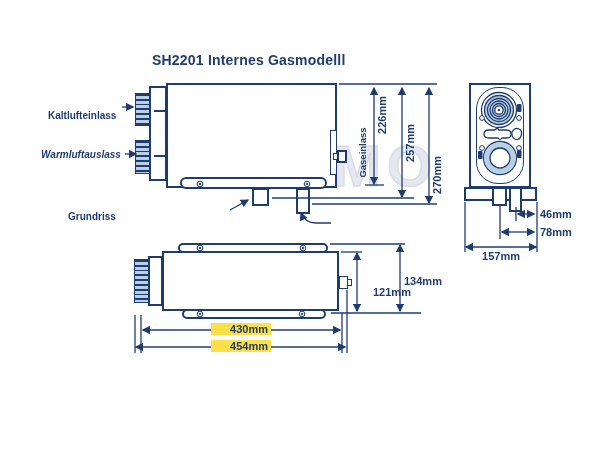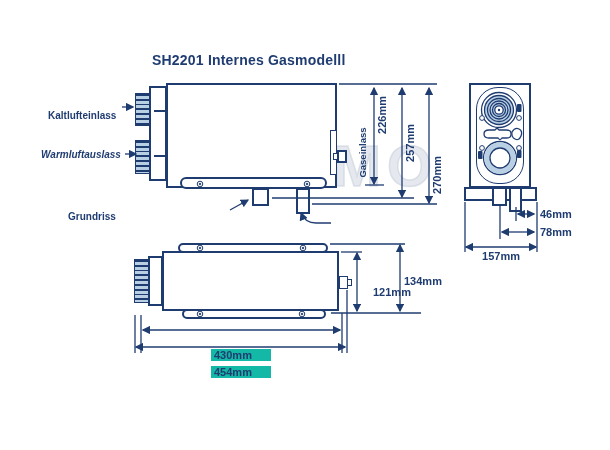--- a/index.html
+++ b/index.html
@@ -14,21 +14,21 @@
   .rail{border:2px solid #1f3c71;background:#ffffff;border-radius:6px;}
   .fin{
     border:1.5px solid #1f3c71;
     background:repeating-linear-gradient(to bottom,#1f3c71 0px,#1f3c71 1.8px,#b9cfe4 1.8px,#b9cfe4 4.8px);
   }
   
   .title{font-size:14px;font-weight:bold;letter-spacing:.2px;}
   .viewlbl{font-size:10px;font-weight:bold;}
   .callout{font-size:10px;font-weight:600;white-space:nowrap;}
   .dim{font-size:11px;font-weight:bold;white-space:nowrap;}
-  .dim.onln{background:#14b8a6;padding:0 3px;text-align:left;margin-top:26px;}
+  .dim.onln{background:#fde047;padding:0 3px;text-align:right;}
   .rot{transform:rotate(-90deg);transform-origin:center center;text-align:center;}
   .watermark{
     font-size:58px;font-weight:800;letter-spacing:6px;
     color:rgba(226,231,237,.9);
     -webkit-text-stroke:1.5px rgba(198,206,216,.55);
     user-select:none;
   }
   .z0{z-index:0}.z1{z-index:1}.z3{z-index:3}
   svg{position:absolute;left:0;top:0;z-index:2;pointer-events:none;}
 </style>

